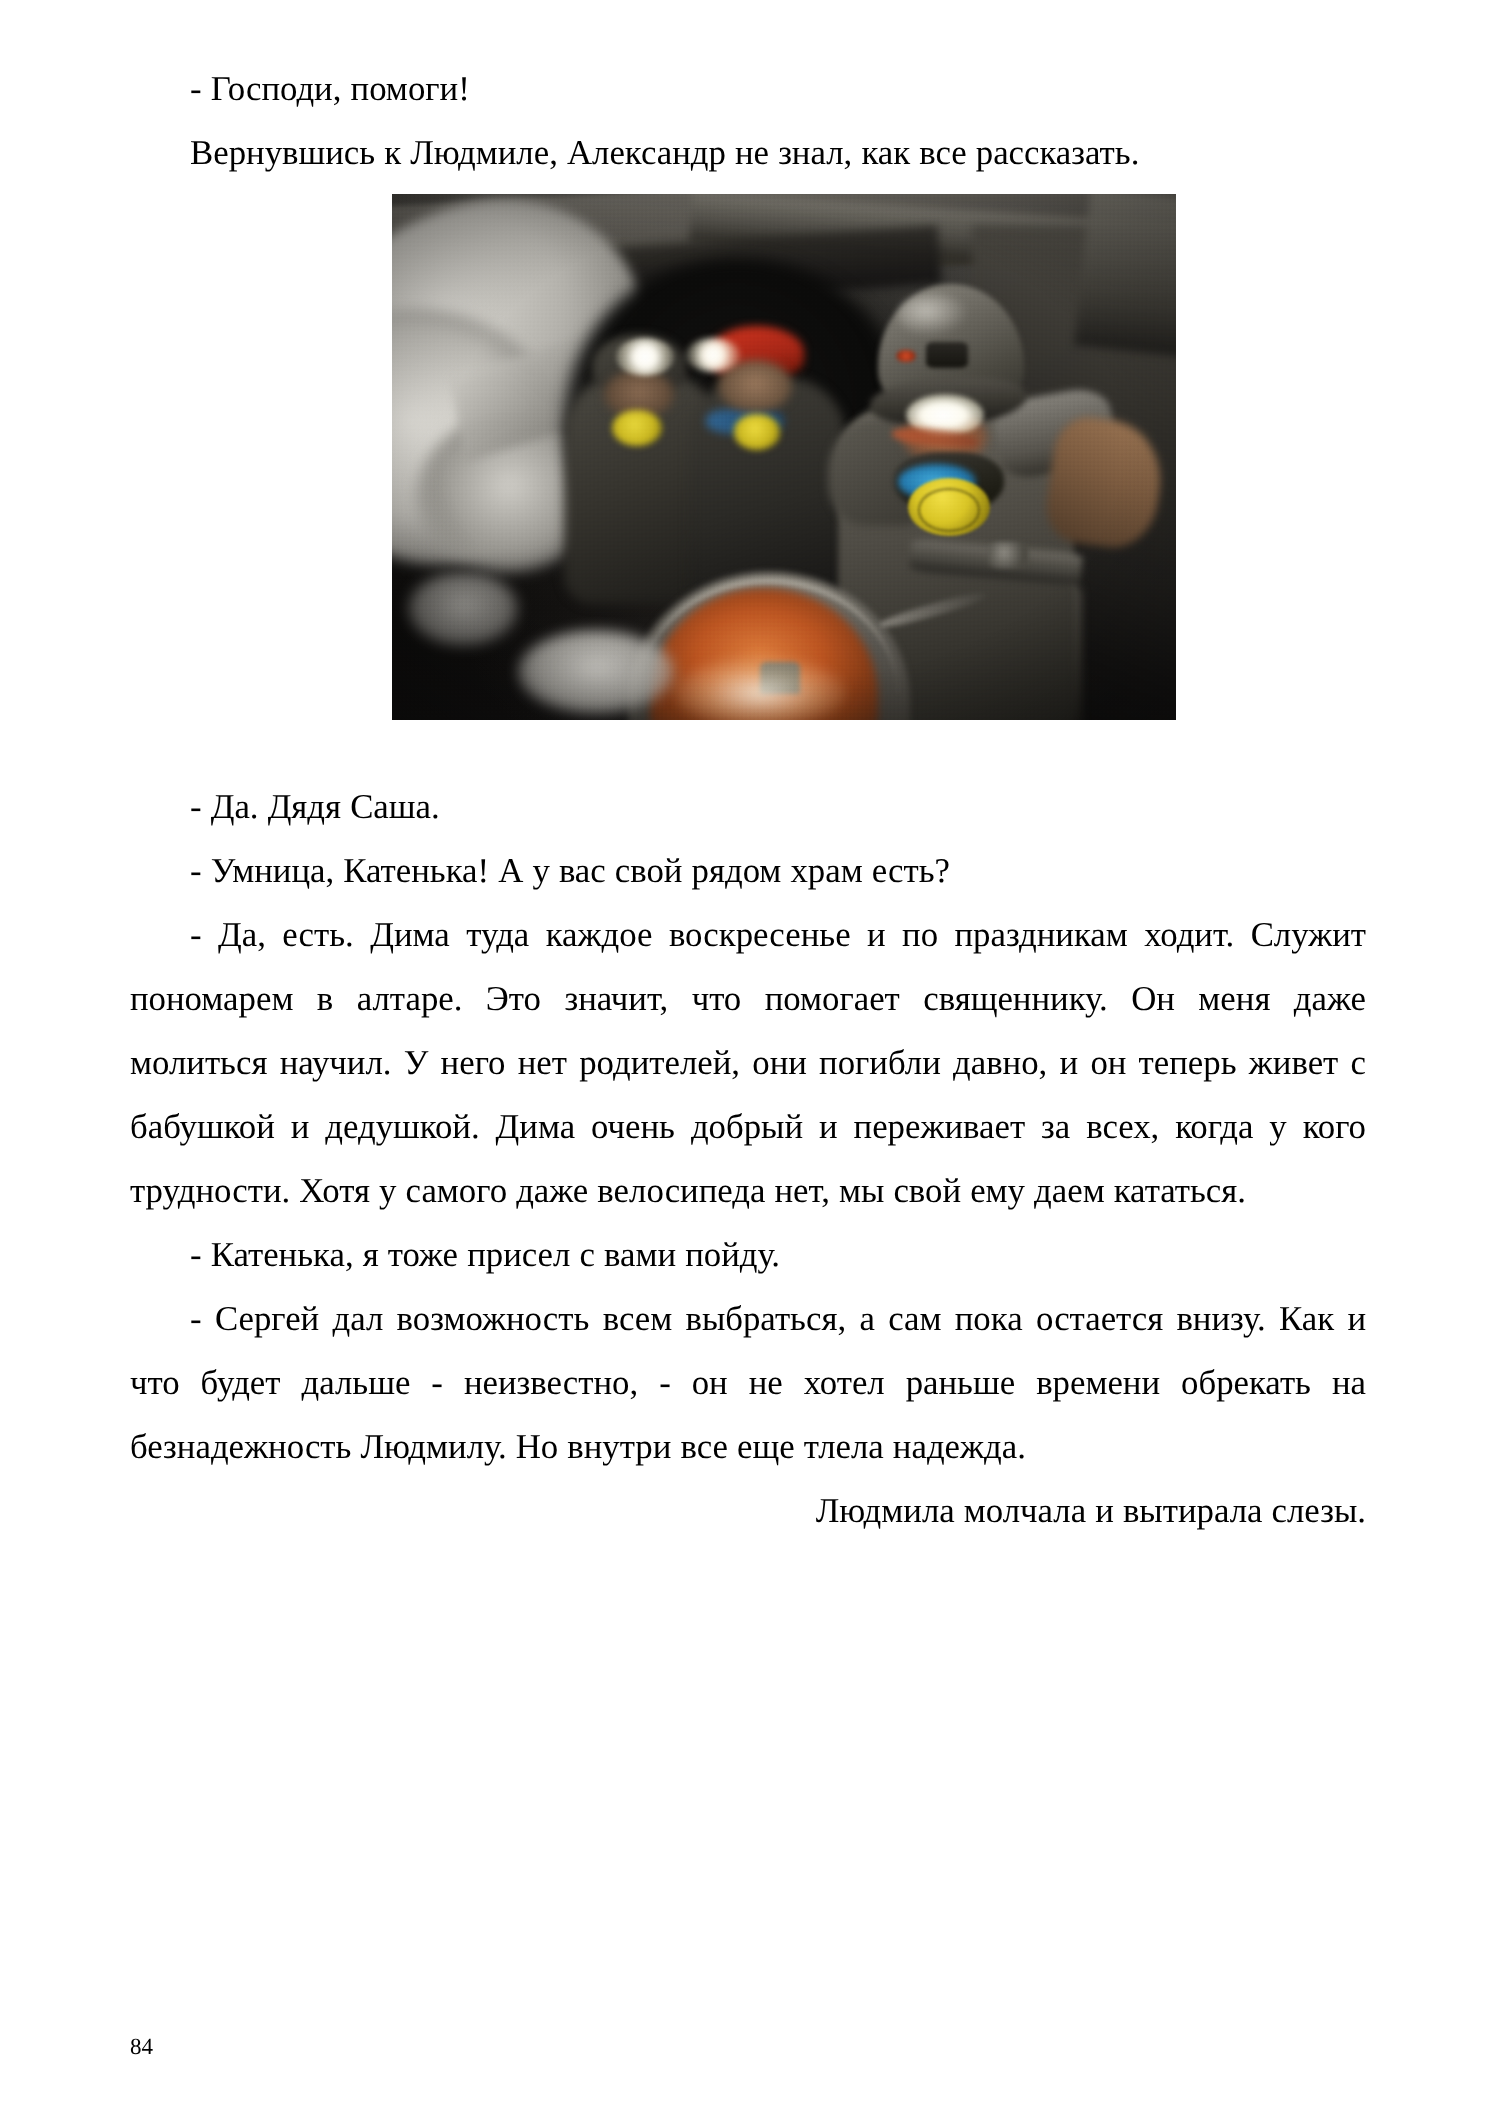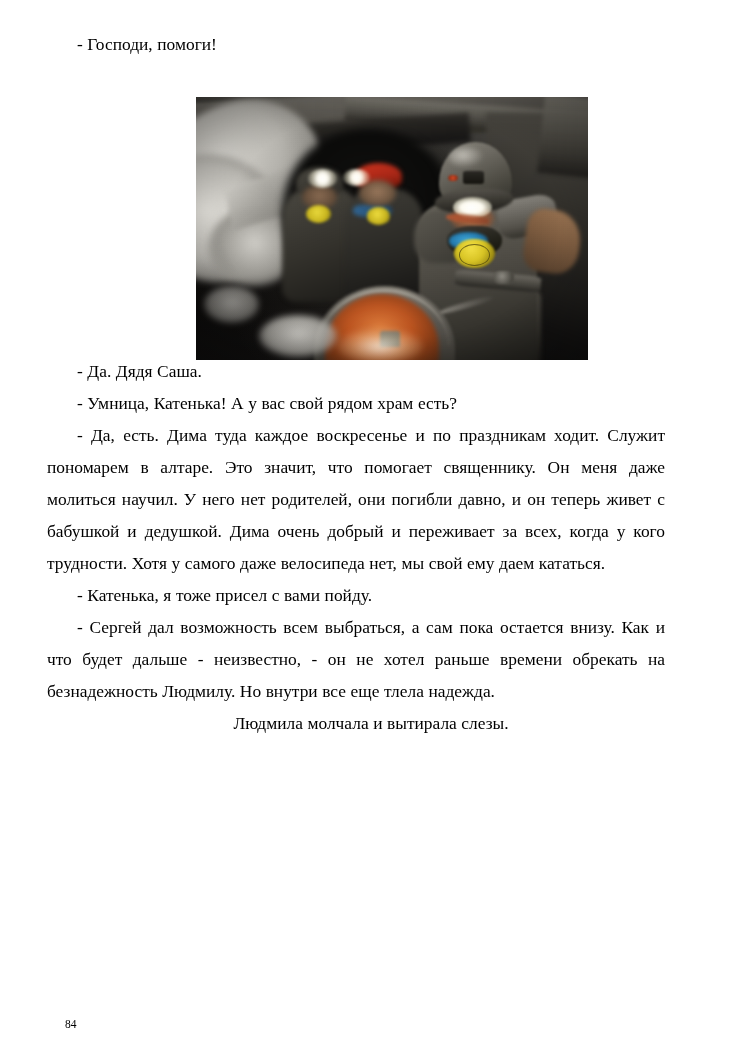--- a/index.html
+++ b/index.html
@@ -14,38 +14,38 @@
   .page {
     position: relative;
     width: 744px;
     height: 1053px;
     background: #ffffff;
     overflow: hidden;
     box-sizing: border-box;
   }
   .content {
     position: absolute;
-    left: 47px;
+    left: 65px;
     top: 28px;
     width: 618px;
   }
   p.para {
     margin: 0 0 0 0;
     font-size: 17.4px;
     line-height: 32px;
     text-align: justify;
     text-justify: inter-word;
     letter-spacing: 0px;
     word-spacing: 0.2px;
   }
   p.para.indent {
     text-indent: 30px;
   }
   p.para.last-left {
-    text-align: center;
+    text-align: right;
   }
 
   
   .photo-wrap {
     position: absolute;
     left: 196px;
     top: 97px;
     width: 392px;
     height: 263px;
   }
@@ -410,20 +410,21 @@
   }
 </style>
 </head>
 <body>
 
 <div class="page">
 
   <div class="content">
 
     <p class="para indent">- Господи, помоги!</p>
+    <p class="para indent">Вернувшись к Людмиле, Александр не знал, как все рассказать.</p>
 
     <div style="height:295px;"></div>
 
     <p class="para indent">- Да. Дядя Саша.</p>
     <p class="para indent">- Умница, Катенька! А у вас свой рядом храм есть?</p>
     <p class="para indent">- Да, есть. Дима туда каждое воскресенье и по праздникам ходит. Служит пономарем в алтаре. Это значит, что помогает священнику. Он меня даже молиться научил. У него нет родителей, они погибли давно, и он теперь живет с бабушкой и дедушкой. Дима очень добрый и переживает за всех, когда у кого трудности. Хотя у самого даже велосипеда нет, мы свой ему даем кататься.</p>
     <p class="para indent">- Катенька, я тоже присел с вами пойду.</p>
     <p class="para indent">- Сергей дал возможность всем выбраться, а сам пока остается внизу. Как и что будет дальше - неизвестно, - он не хотел раньше времени обрекать на безнадежность Людмилу. Но внутри все еще тлела надежда.</p>
     <p class="para indent last-left">Людмила молчала и вытирала слезы.</p>
   </div>

